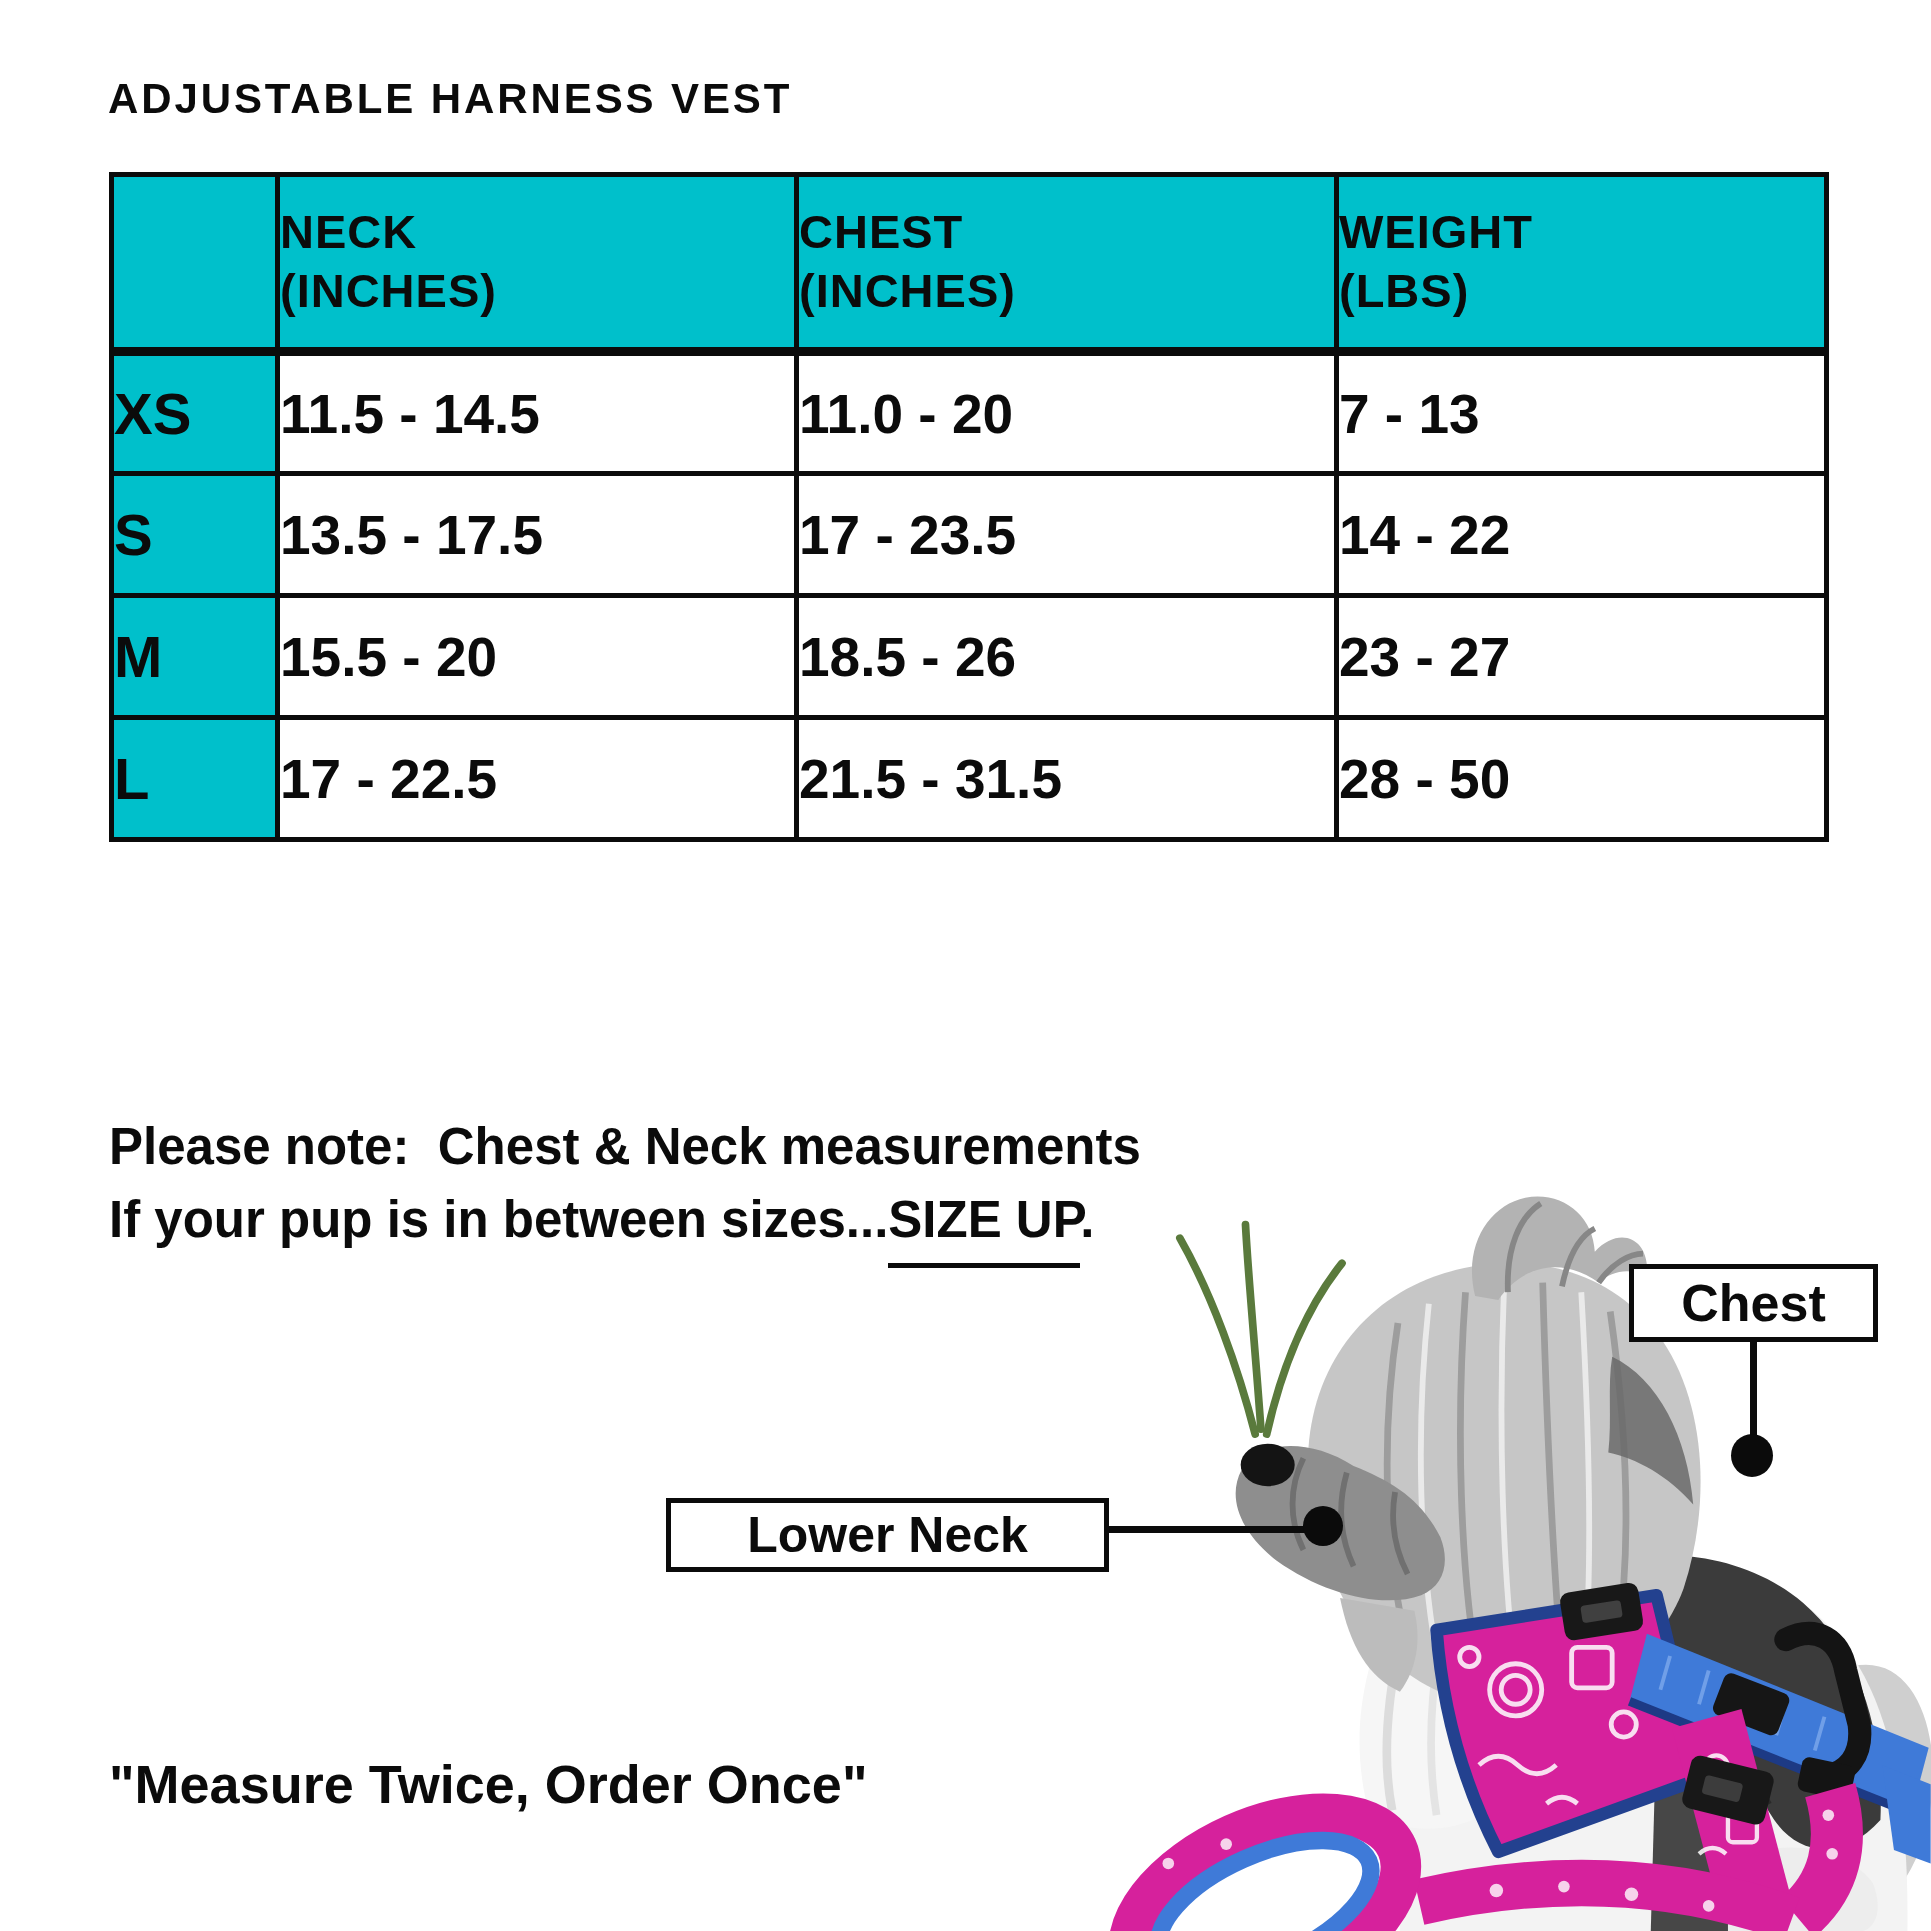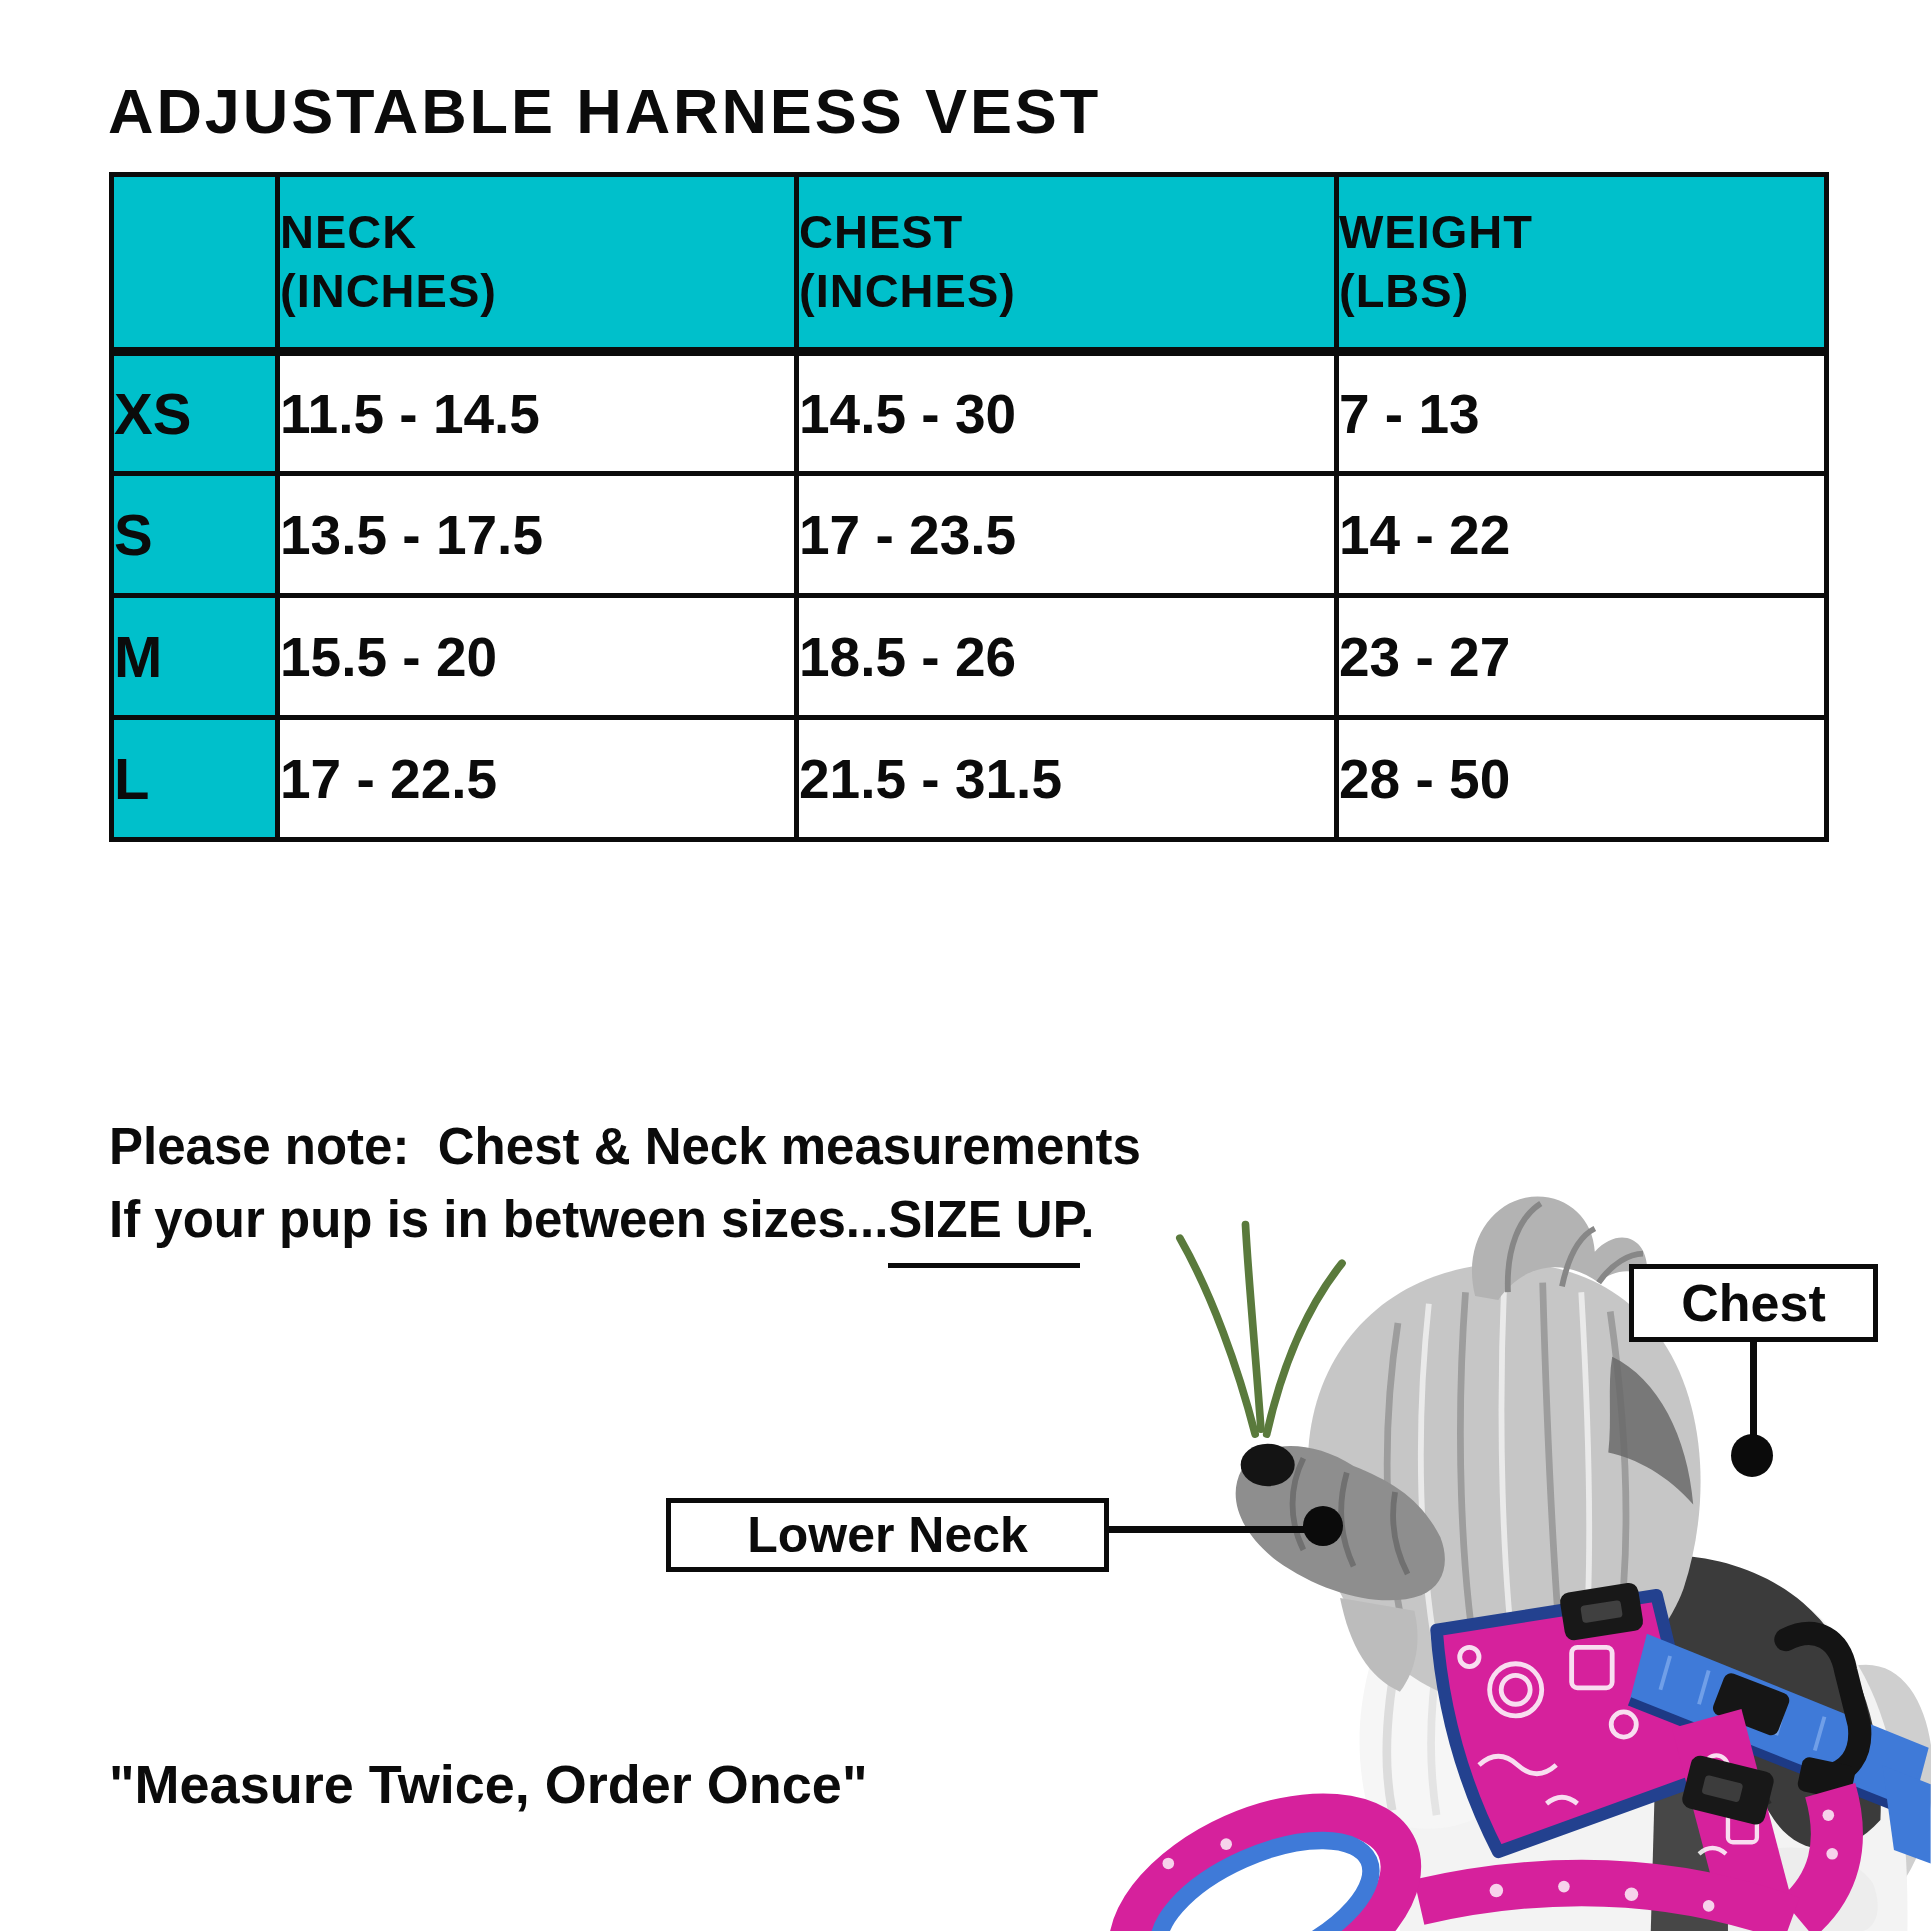--- a/index.html
+++ b/index.html
@@ -3,21 +3,21 @@
 <meta charset="utf-8">
 <style>
   html,body{margin:0;padding:0;}
   body{
     width:1931px;height:1931px;position:relative;background:#ffffff;
     font-family:"Liberation Sans","DejaVu Sans",sans-serif;color:#0b0b0b;overflow:hidden;
   }
   .abs{position:absolute;}
   
   .page-title{
-    left:108px;top:75px;font-size:63px;font-weight:bold;letter-spacing:2.9px;white-space:nowrap;
+    left:108px;top:75px;font-size:42px;font-weight:bold;letter-spacing:2.9px;white-space:nowrap;
   }
   
   table.size-table{
     position:absolute;left:109px;top:172px;width:1716px;
     border-collapse:collapse;table-layout:fixed;text-align:left;
   }
   .size-table th,.size-table td{border:5.8px solid #0b0b0b;padding:0;vertical-align:middle;}
   .size-table thead th{
     background:var(--accent_teal,#00c0cb);
     height:170px;font-size:47px;font-weight:bold;letter-spacing:1px;
@@ -73,21 +73,21 @@
       <th>CHEST
 (INCHES)</th>
       <th>WEIGHT
 (LBS)</th>
     </tr>
   </thead>
   <tbody>
     <tr>
       <th>XS</th>
       <td>11.5 - 14.5</td>
-      <td>14.5 - 30</td>
+      <td>11.0 - 20</td>
       <td>7 - 13</td>
     </tr>
     <tr>
       <th>S</th>
       <td>13.5 - 17.5</td>
       <td>17 - 23.5</td>
       <td>14 - 22</td>
     </tr>
     <tr>
       <th>M</th>

